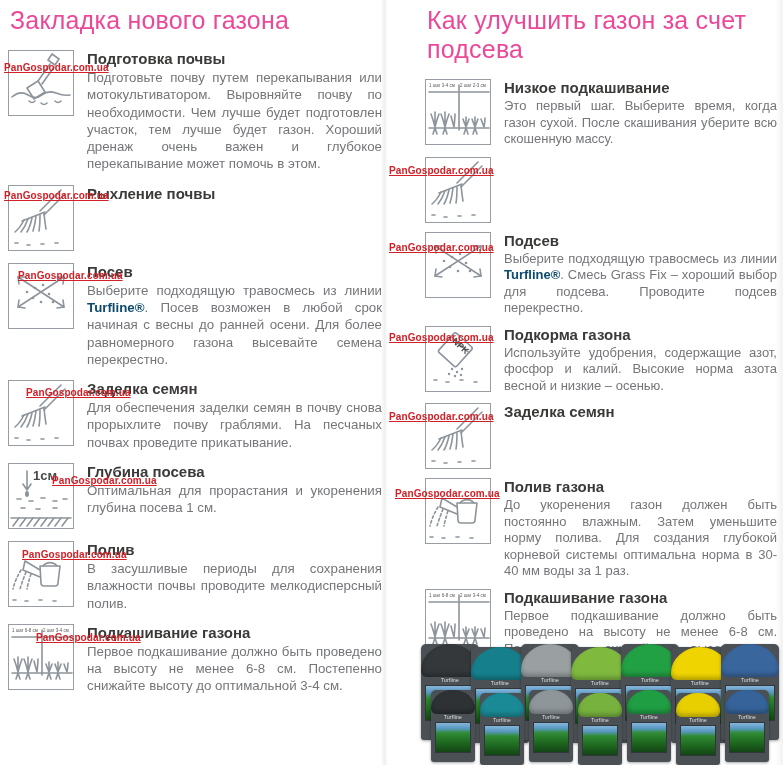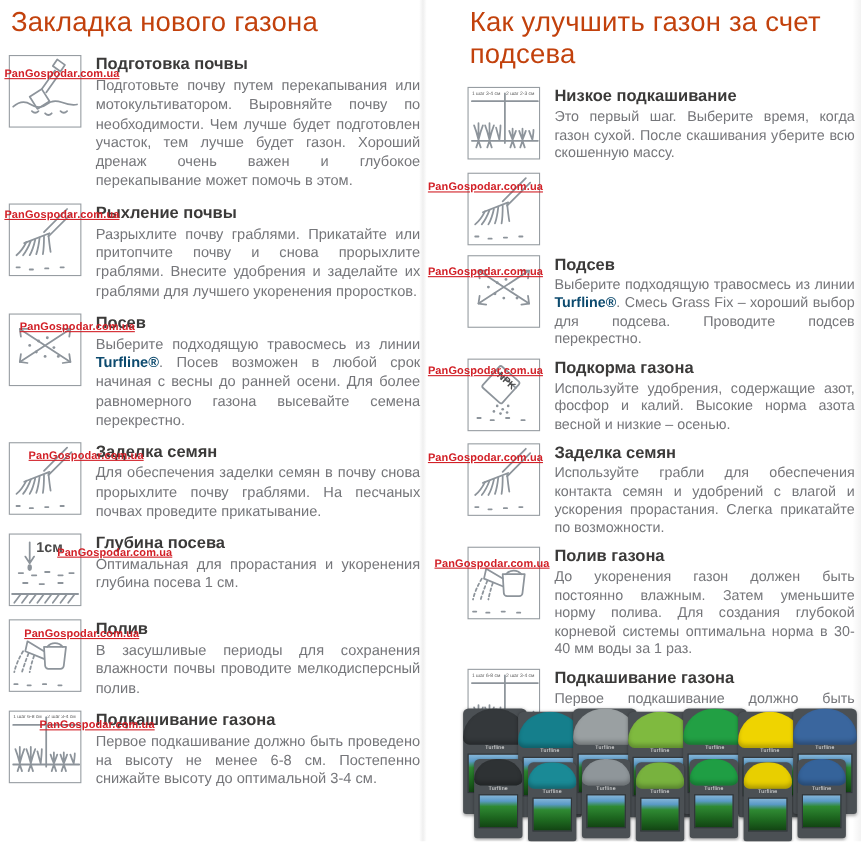--- a/index.html
+++ b/index.html
@@ -10,21 +10,21 @@
   }
   .divider{position:absolute;left:381px;top:0;width:7px;height:100%;
     background:linear-gradient(to right,#ffffff,#efefef 50%,#ffffff);}
   .edge{position:absolute;right:0;top:0;width:8px;height:100%;
     background:linear-gradient(to left,#f2f2f2,#ffffff);}
 
   .col{position:absolute;top:6px;}
   .col-left{left:8px;width:374px;}
   .col-right{left:425px;width:352px;}
 
-  h1{font-size:25px;font-weight:400;color:#c2410c;margin:0 0 15px 2px;letter-spacing:.2px;}
+  h1{font-size:25px;font-weight:400;color:#ec4899;margin:0 0 15px 2px;letter-spacing:.2px;}
   .section{display:flex;gap:13px;position:relative;margin-bottom:12px;}
   .col-right .section{margin-bottom:9px;}
   .icon-box{width:66px;height:66px;min-width:66px;border:1px solid #979da2;
     background:#fff;position:relative;box-sizing:border-box;}
   .icon-box svg{width:100%;height:100%;display:block;}
   .ic{stroke:#8d949b;fill:none;stroke-width:1.6;stroke-linecap:round;stroke-linejoin:round;}
   .txt{flex:1;min-width:0;}
   h3{font-size:15px;font-weight:700;color:#3b3a39;margin:0 0 2px 0;}
   p{font-size:13.3px;color:#75767a;line-height:1.3;margin:0;text-align:justify;}
   .col-right p{font-size:13px;line-height:1.27;}
@@ -168,21 +168,20 @@
 
   <div class="section">
     <span class="watermark wmL2">PanGospodar.com.ua</span>
     <div class="icon-box">
         <svg>
           <use href="#ic-rake"></use>
         </svg>
       </div>
     <div class="txt">
       <h3>Рыхление почвы</h3>
-      <p>Разрыхлите почву граблями. Прикатайте или притопчите почву и снова прорыхлите граблями. Внесите удобрения и заделайте их граблями для лучшего укоренения проростков.</p>
     </div>
   </div>
 
   <div class="section">
     <span class="watermark wmL3">PanGospodar.com.ua</span>
     <div class="icon-box">
         <svg>
           <use href="#ic-sow"></use>
         </svg>
       </div>
@@ -303,21 +302,20 @@
 
   <div class="section">
     <span class="watermark wmR5">PanGospodar.com.ua</span>
     <div class="icon-box">
         <svg>
           <use href="#ic-rake"></use>
         </svg>
       </div>
     <div class="txt">
       <h3>Заделка семян</h3>
-      <p>Используйте грабли для обеспечения контакта семян и удобрений с влагой и ускорения прорастания. Слегка прикатайте по возможности.</p>
     </div>
   </div>
 
   <div class="section">
     <span class="watermark wmR6">PanGospodar.com.ua</span>
     <div class="icon-box">
         <svg>
           <use href="#ic-water"></use>
         </svg>
       </div>

